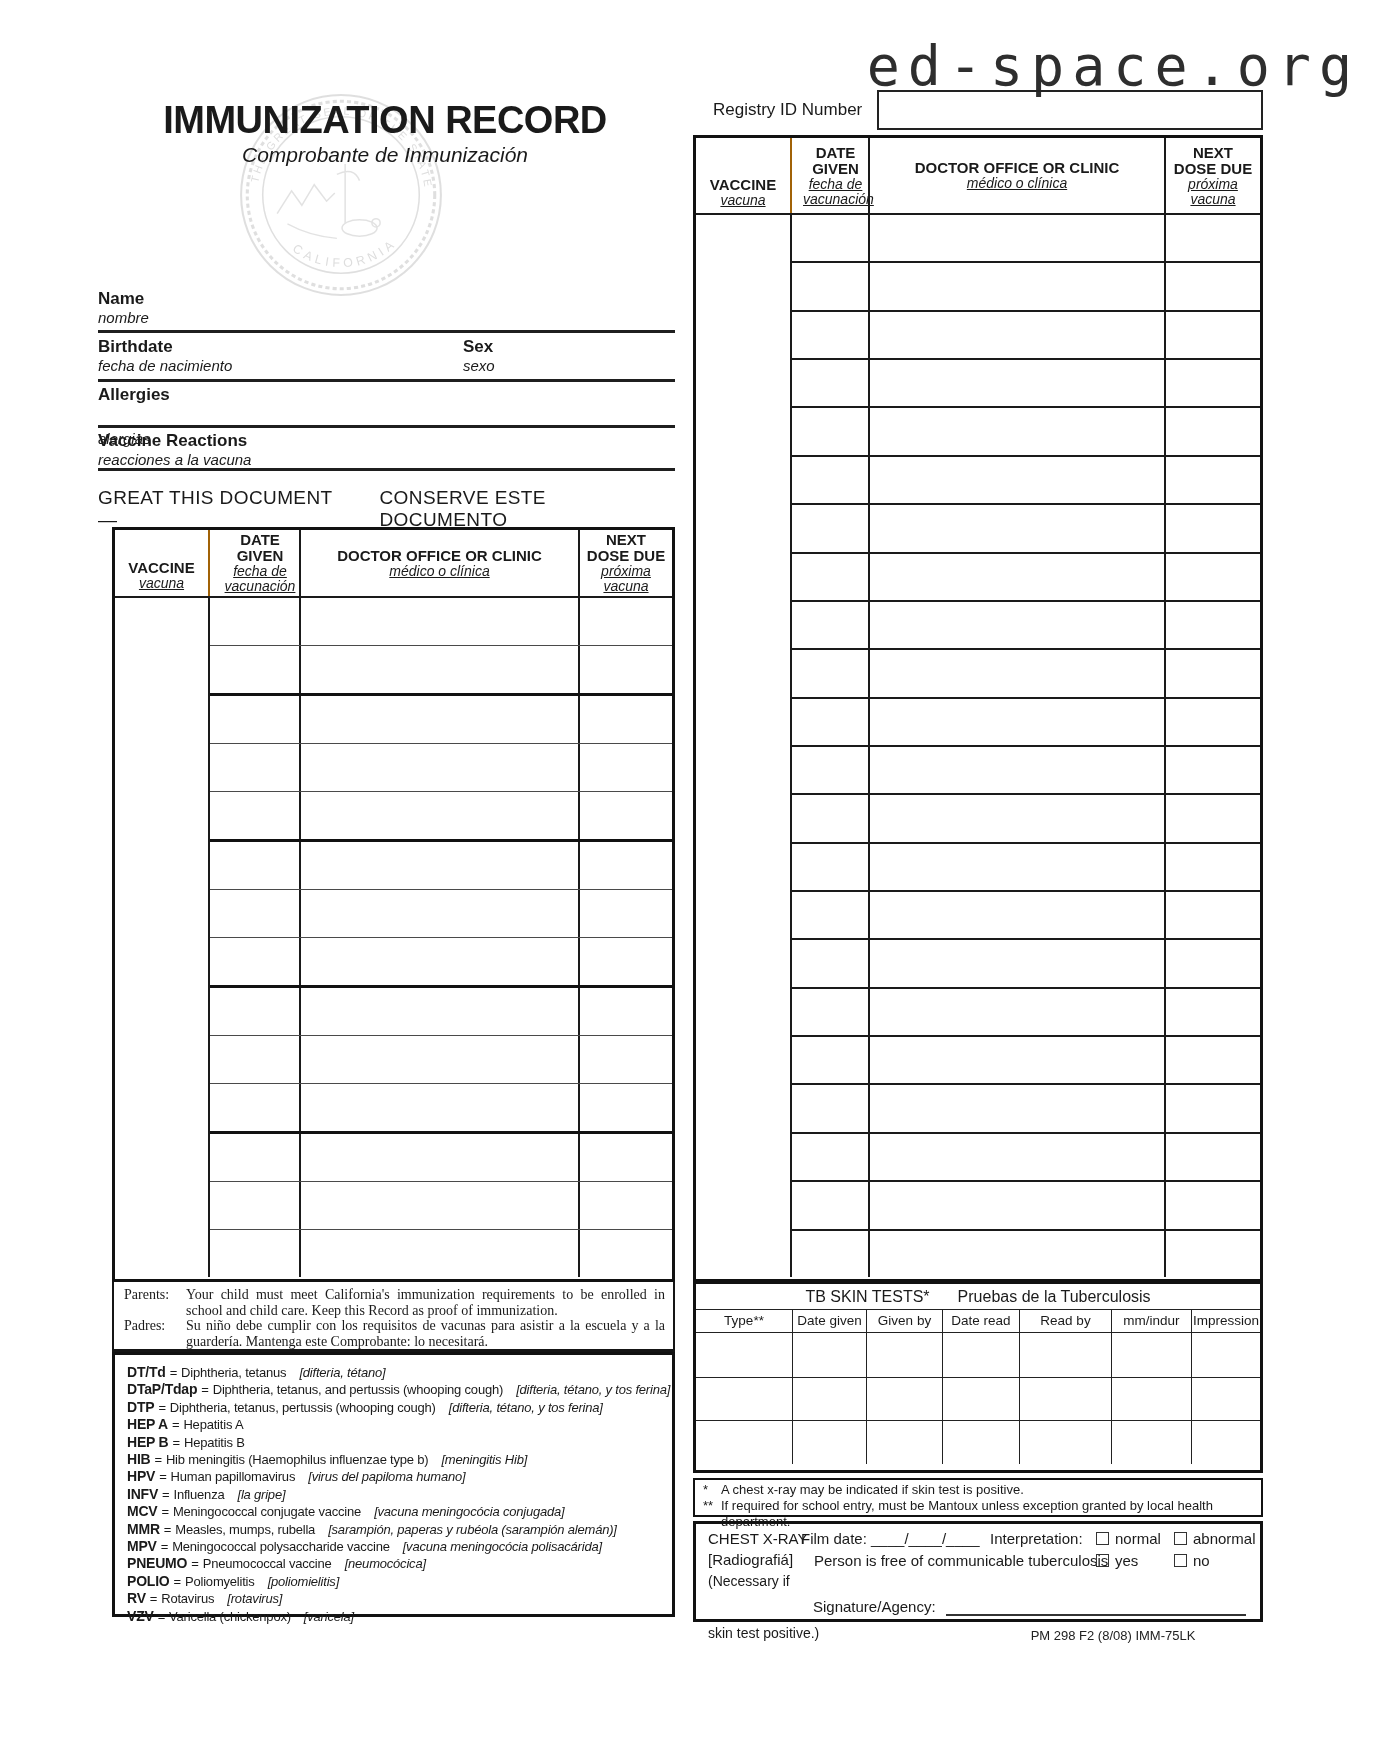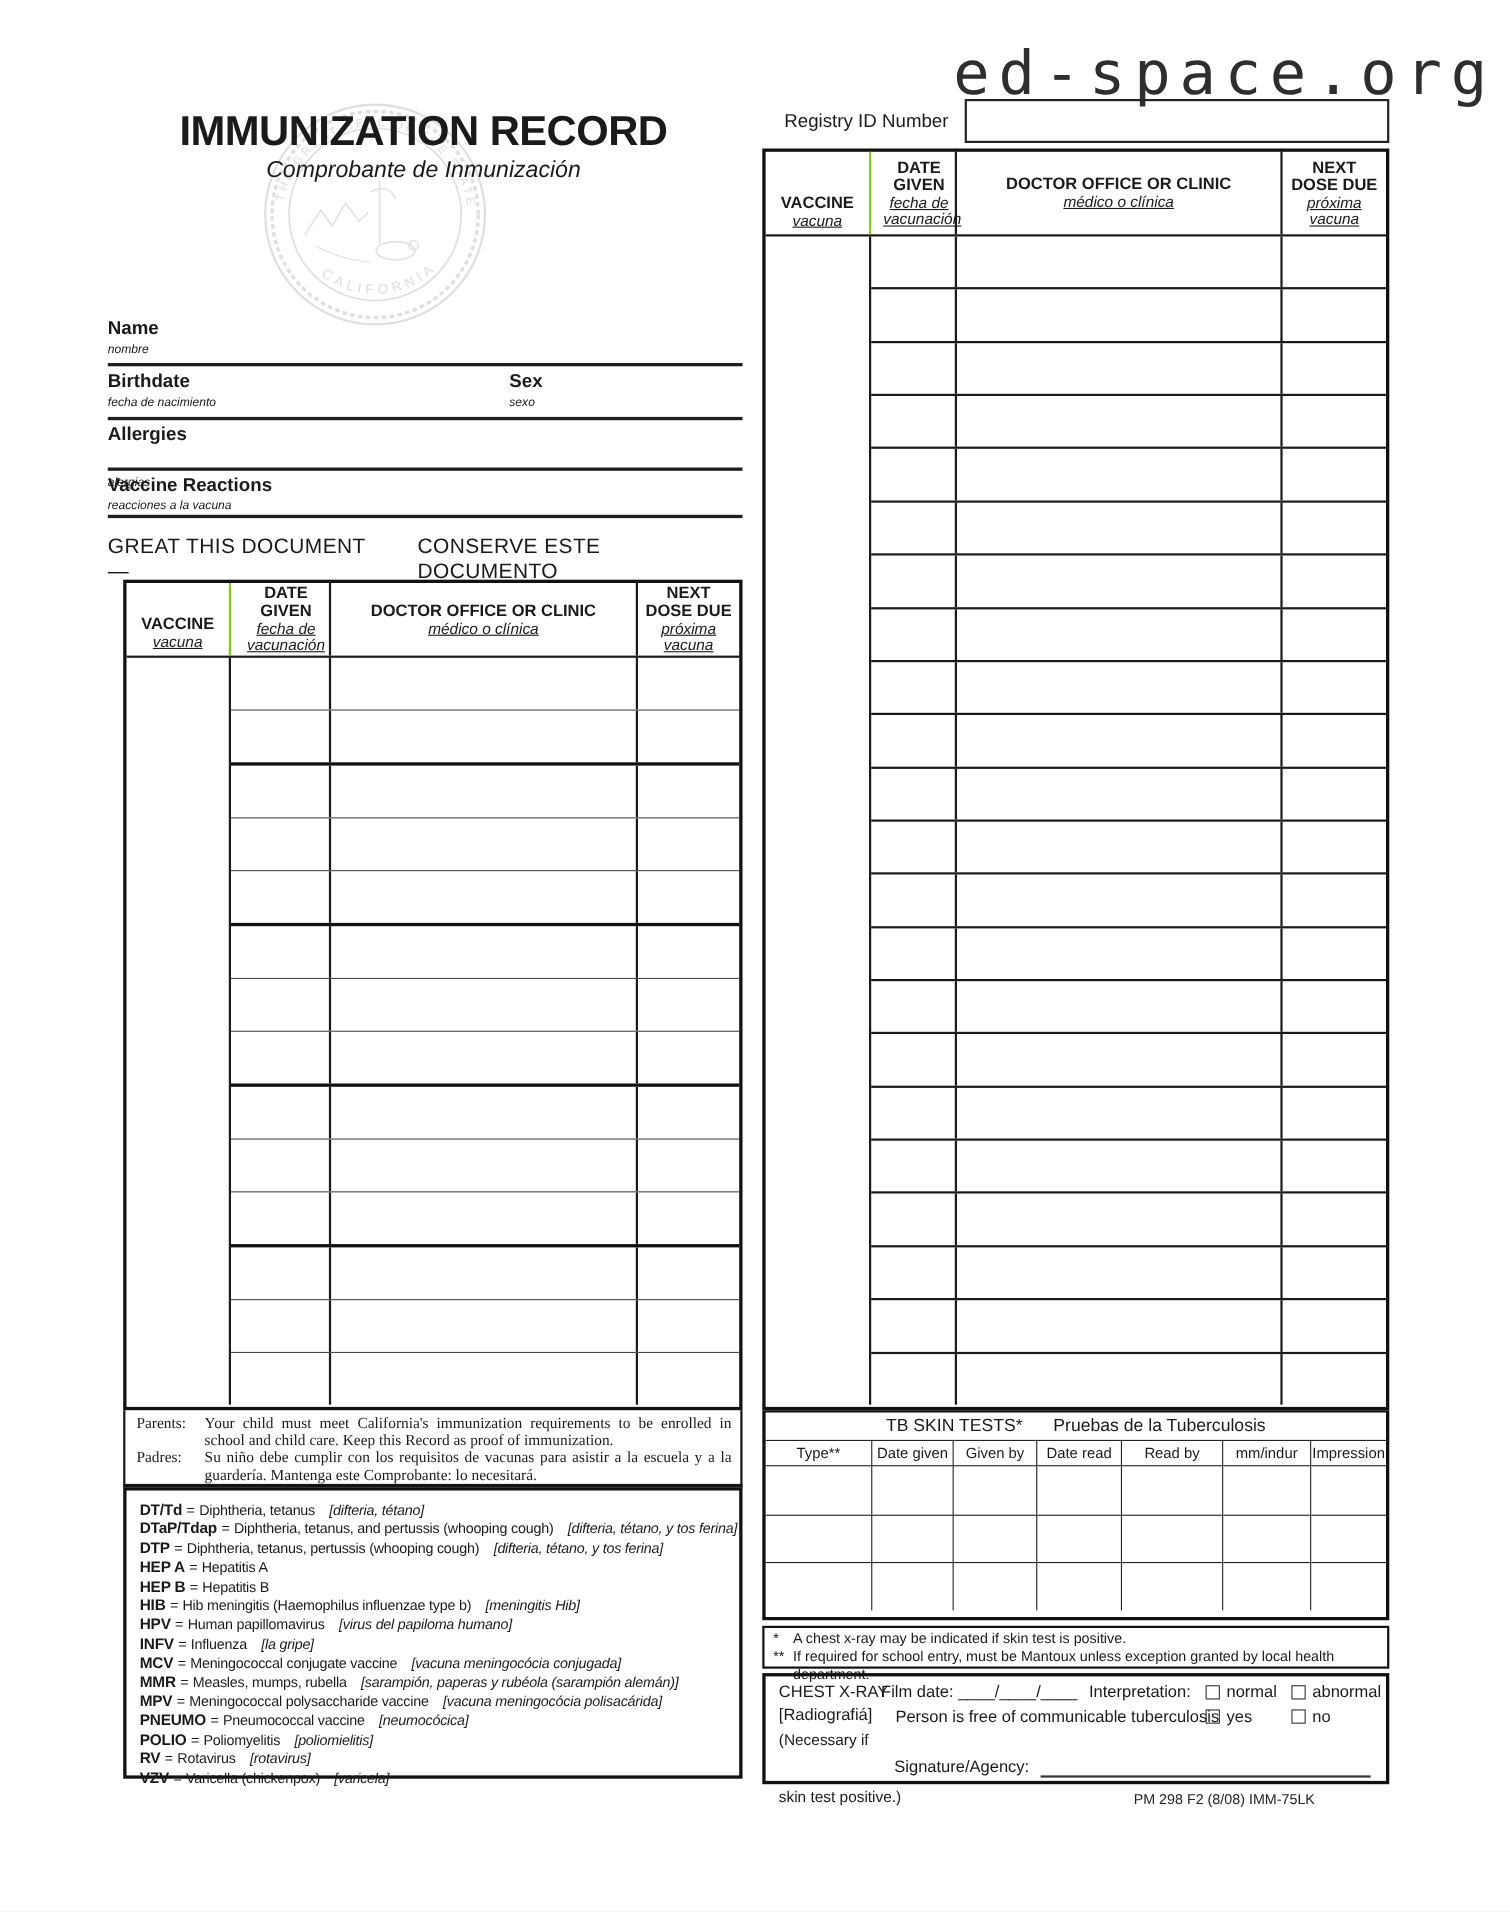--- a/index.html
+++ b/index.html
@@ -19,34 +19,34 @@
   .site-logo{left:790px;top:34px;width:570px;text-align:right;z-index:1;
              font-family:"DejaVu Sans Mono",monospace;font-size:55px;letter-spacing:8px;color:#2e2e2e;}
 
   
   .registry-label{left:713px;top:100px;font-size:17px;z-index:1;}
   .registry-box{left:877px;top:90px;width:386px;height:40px;border:2.5px solid #222;
                 box-sizing:border-box;z-index:1;font-size:16px;padding:8px;}
 
   
   .f-label{font-size:17px;font-weight:bold;line-height:20px;z-index:1;}
-  .f-sub{font-size:11px;font-style:italic;line-height:18px;z-index:1;}
+  .f-sub{font-size:15px;font-style:italic;line-height:18px;z-index:1;}
   .fill-line{height:2.5px;background:#1f1f1f;z-index:1;}
 
   .retain{left:98px;top:487px;width:577px;display:flex;justify-content:center;gap:26px;
           font-size:19px;letter-spacing:.4px;z-index:1;}
 
   
   .vax-table{position:absolute;border:3px solid #111;box-sizing:border-box;background:#fff;z-index:1;}
   #left-table{--c1:95px;--c2:91px;--c3:279px;}
   #right-table{--c1:96px;--c2:78px;--c3:296px;}
   .vax-header{display:flex;border-bottom:2px solid #1a1a1a;box-sizing:border-box;}
   .vax-header .h{box-sizing:border-box;display:flex;flex-direction:column;justify-content:center;
                  text-align:center;}
-  .vax-header .h1{width:var(--c1);border-right:2px solid #84cc16;}
+  .vax-header .h1{width:var(--c1);border-right:2px solid #a16207;}
   .vax-header .h2{width:var(--c2);border-right:2px solid #1a1a1a;padding-left:11px;}
   .vax-header .h3{width:var(--c3);border-right:2px solid #1a1a1a;}
   .vax-header .h4{flex:1;}
   .vax-header .h-low{justify-content:flex-end;padding-bottom:5px;}
   .vax-header .en{font-weight:bold;font-size:15px;line-height:16px;}
   .vax-header .es{font-style:italic;font-size:14px;line-height:15px;text-decoration:underline;}
   .vax-body{display:flex;}
   .vax-vaccine-col{width:var(--c1);border-right:2px solid #1a1a1a;box-sizing:border-box;}
   .vax-rows{flex:1;display:flex;flex-direction:column;}
   .vax-row{flex:1;display:flex;box-sizing:border-box;}

